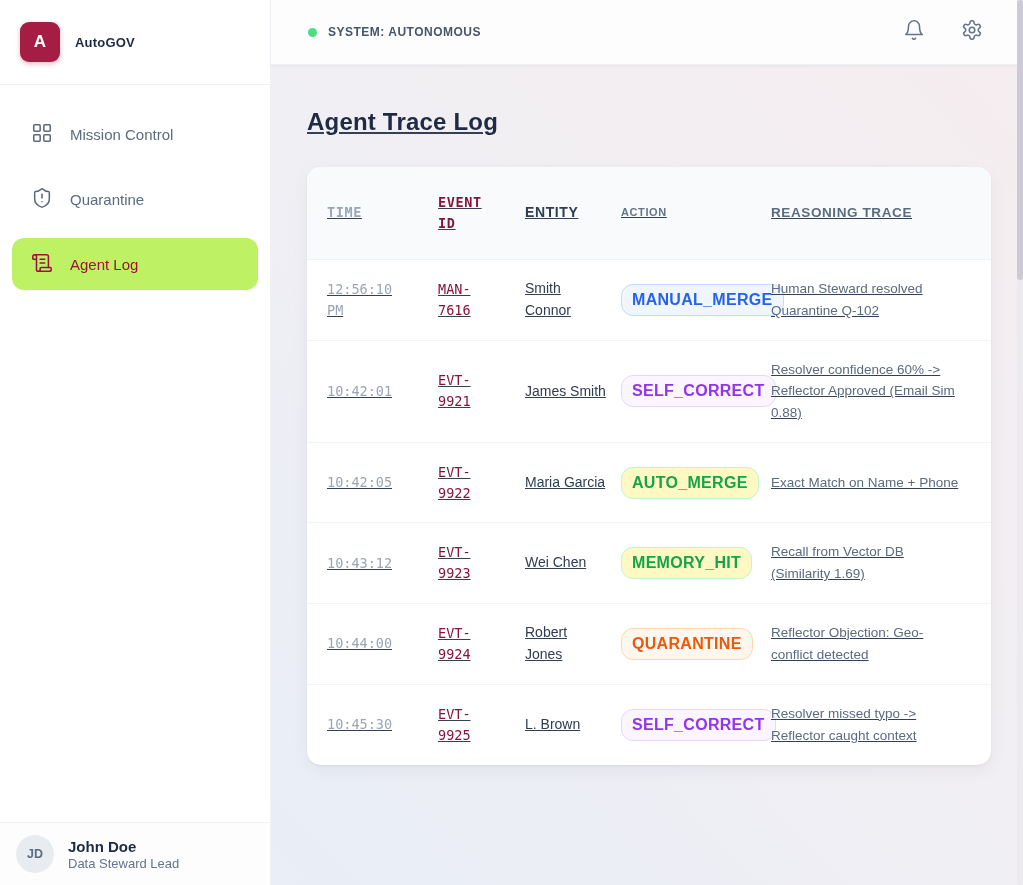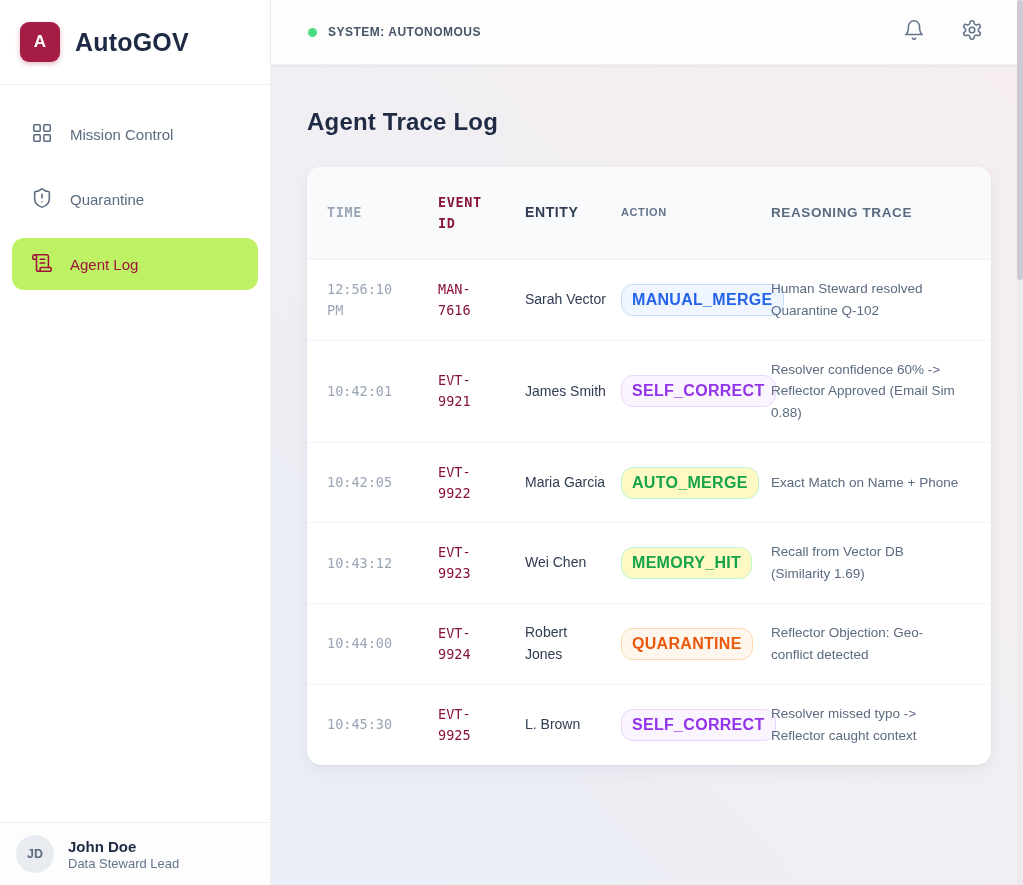--- a/index.html
+++ b/index.html
@@ -22,21 +22,21 @@
     padding:0 20px; gap:15px;
     border-bottom:1px solid #eef0f4;
   }
   .logo-badge {
     width:40px; height:40px; border-radius:9px;
     background:#a51d45; color:#fff;
     display:flex; align-items:center; justify-content:center;
     font-weight:700; font-size:17px;
     box-shadow:0 2px 5px rgba(165,29,69,.3);
   }
-  .brand-name { font-size:25px; font-weight:700; color:#1e2a44; letter-spacing:.2px; }
+  .brand-name { font-size:13px; font-weight:700; color:#1e2a44; letter-spacing:.2px; }
   .nav { padding:23px 12px 0 12px; display:flex; flex-direction:column; }
   .nav-item {
     height:52px; border-radius:12px;
     display:flex; align-items:center; gap:17px;
     padding:0 19px; margin-bottom:13px;
     color:#5b6b80; font-size:15px; cursor:pointer;
   }
   .nav-item svg { width:22px; height:22px; flex:none; }
   .nav-item.active { background:#bef264; color:#9f1239; font-weight:500; }
   .side-foot {
@@ -69,20 +69,21 @@
   .status-dot { width:9px; height:9px; border-radius:50%; background:#4ade80; }
   .status-label { font-size:12px; font-weight:700; color:#475569; letter-spacing:.5px; }
   .top-icons { margin-left:auto; display:flex; align-items:center; gap:36px; color:#64748b; }
   .top-icons svg { width:22px; height:22px; cursor:pointer; }
 
   .content {
     flex:1;
     padding:43px 32px 0 36px;
     background:linear-gradient(to bottom left, #f5edf0 0%, #f1eff3 45%, #e9eef7 100%);
     overflow:hidden;
+    text-decoration:underline;
   }
   .page-title { font-size:24px; font-weight:700; color:#1f2a44; margin-bottom:31px; letter-spacing:.2px; }
 
   
   .card {
     width:684px; background:#fff; border-radius:14px;
     box-shadow:0 1px 2px rgba(16,24,40,.05), 0 6px 18px rgba(16,24,40,.05);
     overflow:hidden;
   }
   .trow {
@@ -217,21 +218,21 @@
           <div class="th c-time">TIME</div>
           <div class="th c-event">EVENT ID</div>
           <div class="th c-entity">ENTITY</div>
           <div class="th c-action">ACTION</div>
           <div class="th c-reason">REASONING TRACE</div>
         </div>
       <div class="tbody">
           <div class="trow">
             <div class="c-time">12:56:10 PM</div>
             <div class="c-event">MAN-7616</div>
-            <div class="c-entity">Sarah Vector</div>
+            <div class="c-entity">Smith Connor</div>
             <div class="c-action"><span class="badge badge-blue">MANUAL_MERGE</span></div>
             <div class="c-reason">Human Steward resolved Quarantine Q-102</div>
           </div>
           <div class="trow">
             <div class="c-time">10:42:01</div>
             <div class="c-event">EVT-9921</div>
             <div class="c-entity">James Smith</div>
             <div class="c-action"><span class="badge badge-purple">SELF_CORRECT</span></div>
             <div class="c-reason">Resolver confidence 60% -&gt; Reflector Approved (Email Sim 0.88)</div>
           </div>

